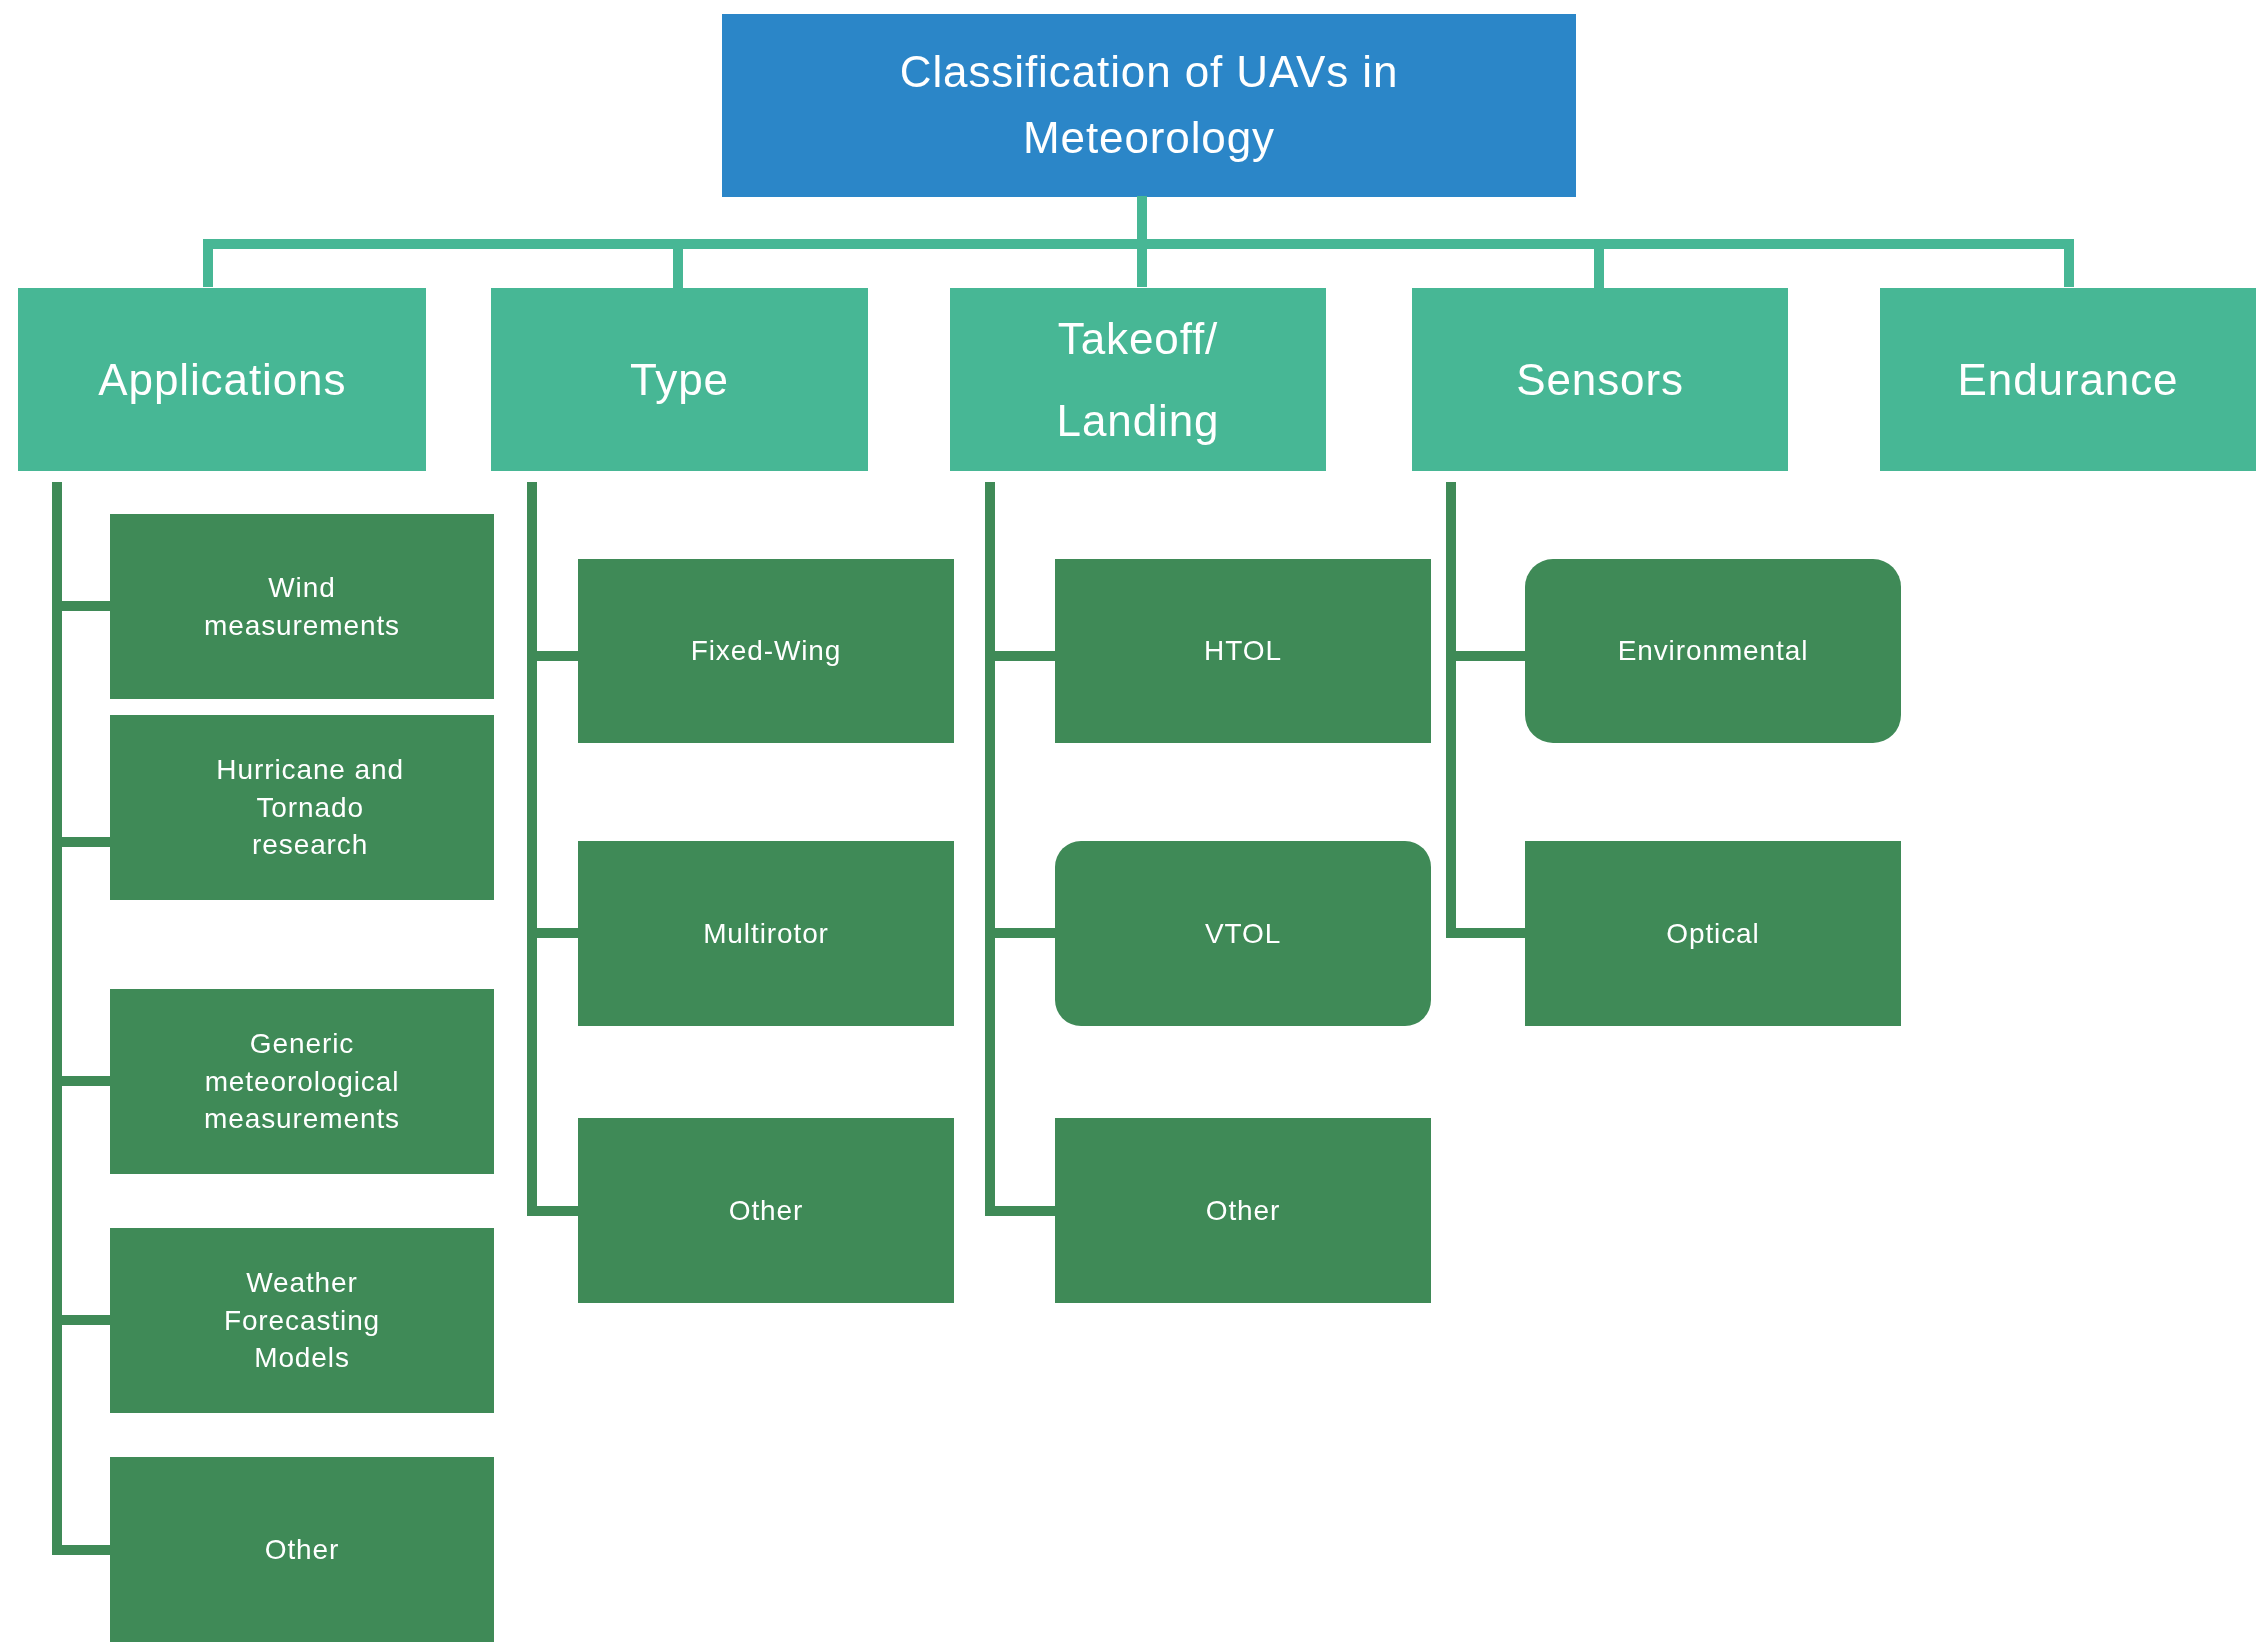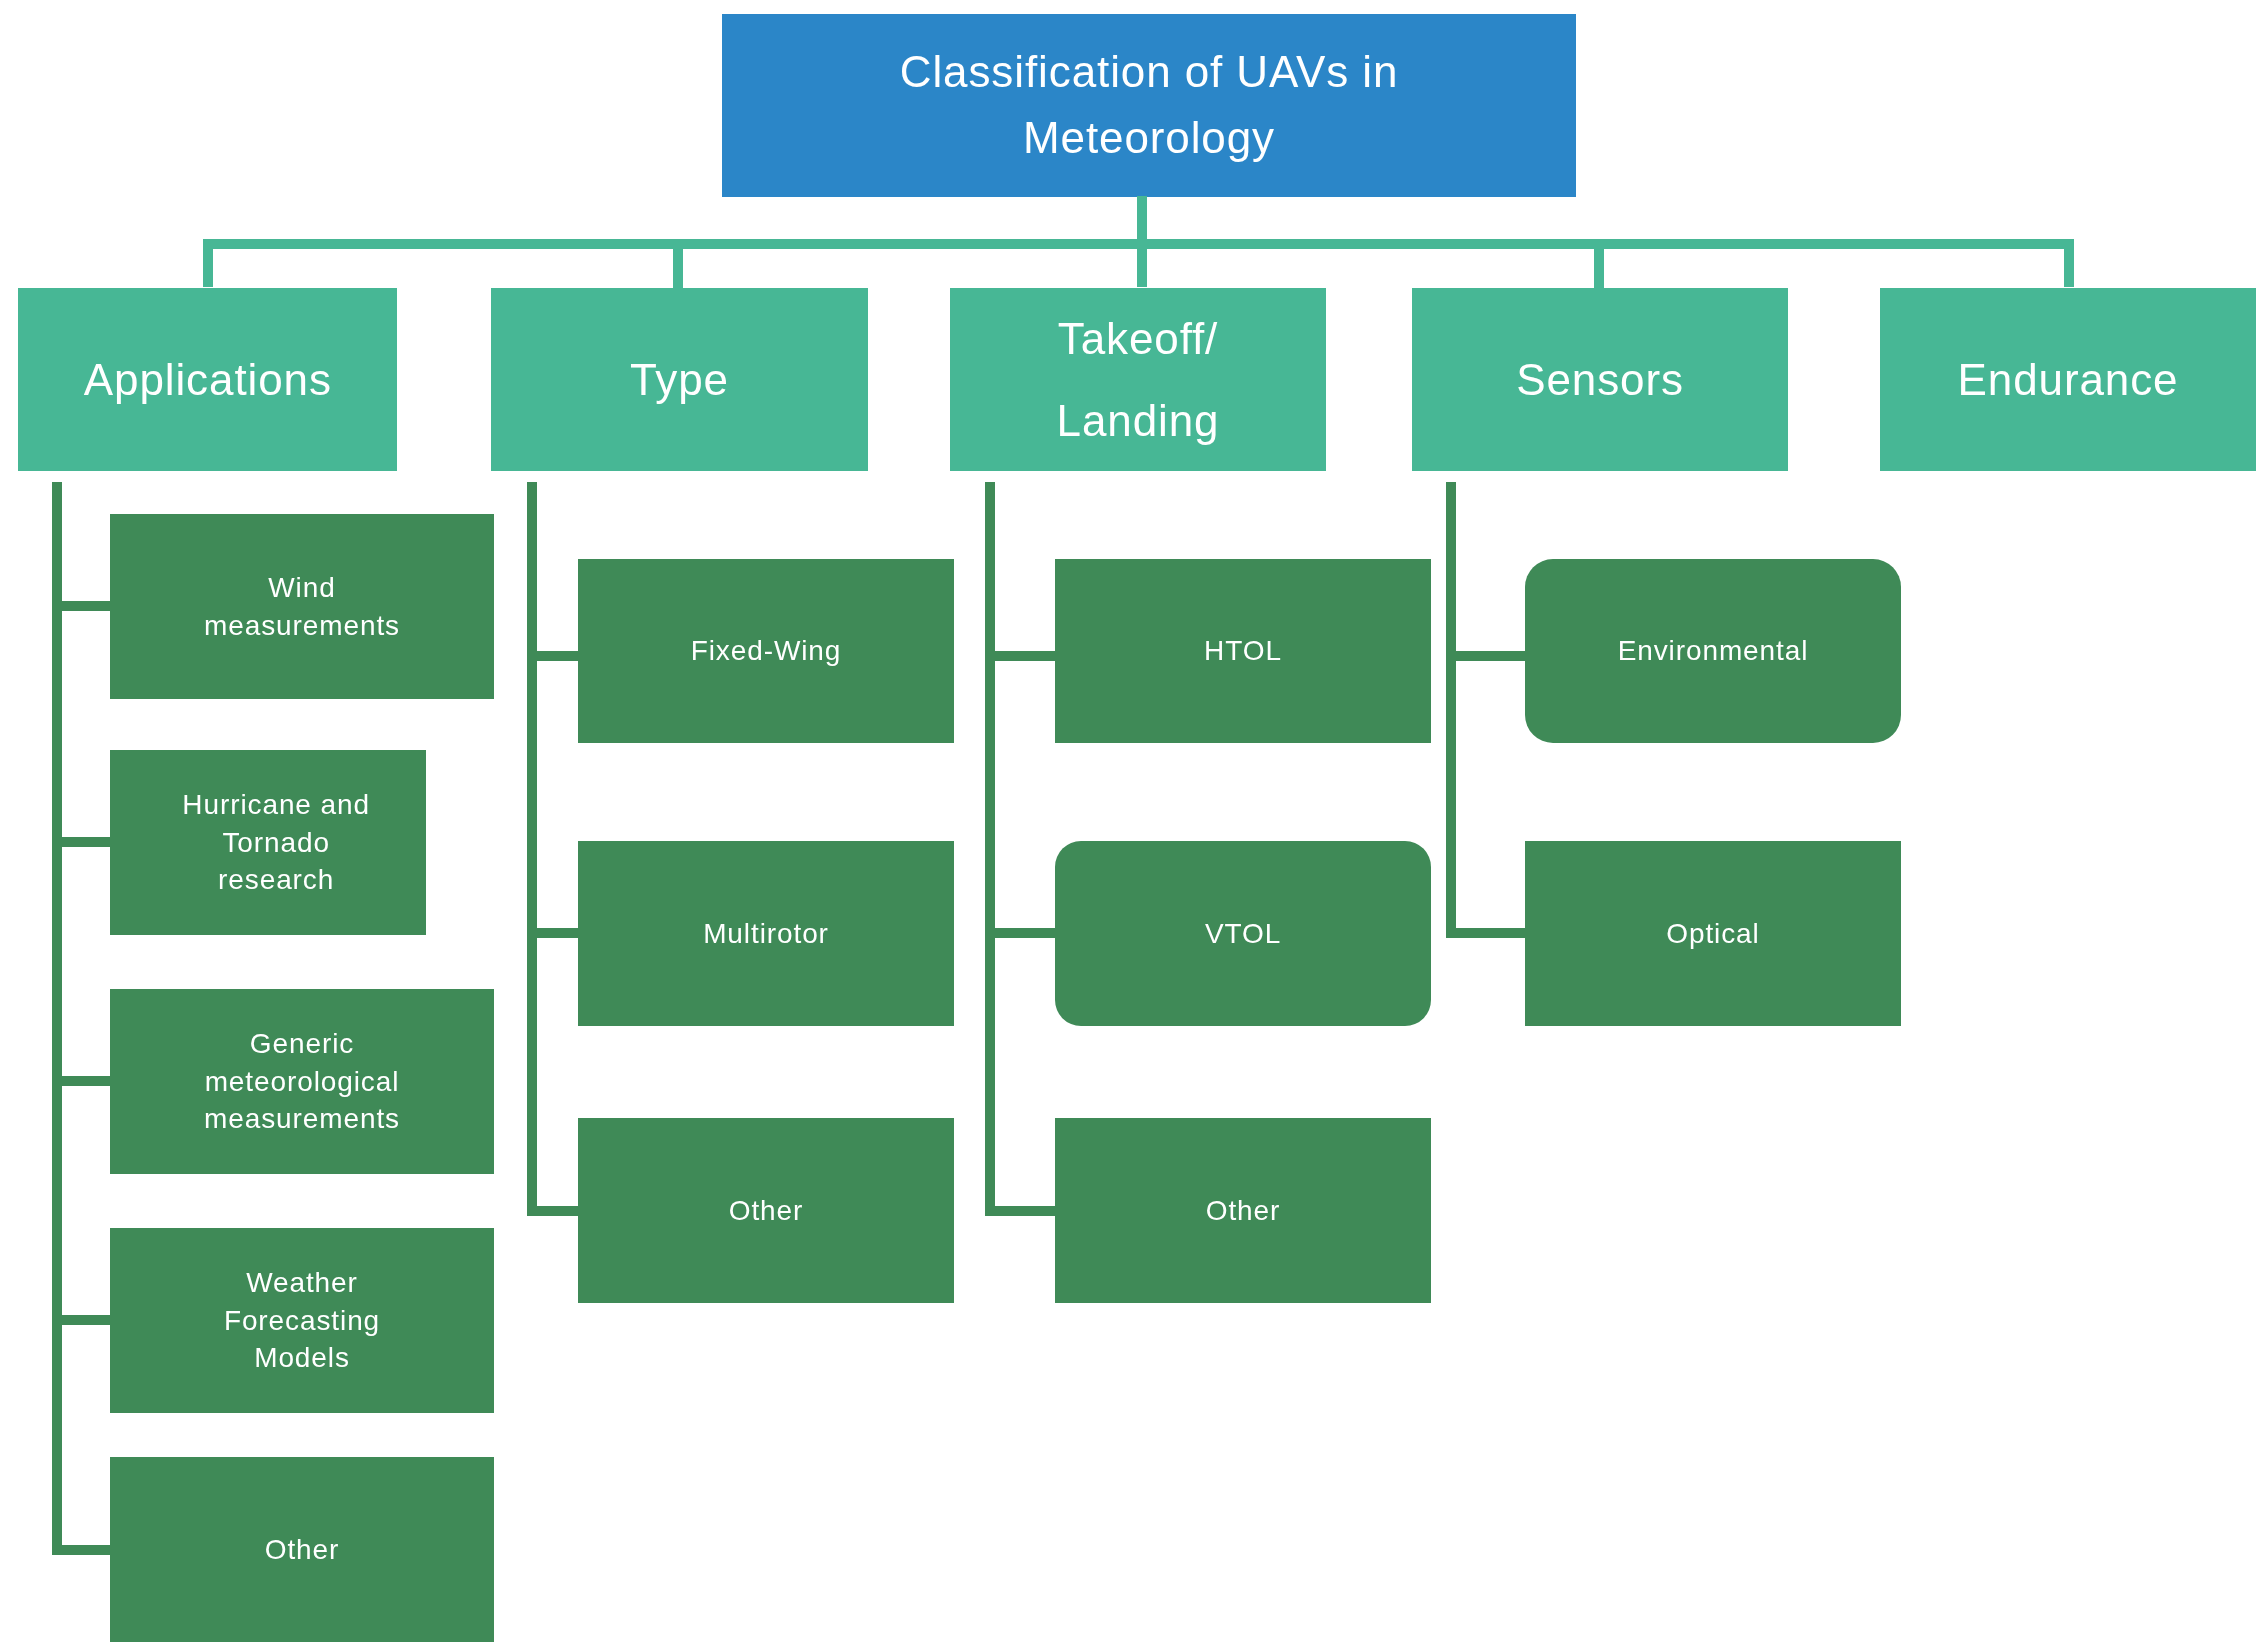--- a/index.html
+++ b/index.html
@@ -43,21 +43,21 @@
   <div class="box title-box" style="left:722px;top:13.7px;width:854px;height:183px;">Classification of UAVs in
 Meteorology</div>
 
   <div class="conn-teal" style="left:1137px;top:196px;width:10px;height:91px;"></div>
   <div class="conn-teal" style="left:203px;top:239px;width:1871px;height:10px;"></div>
   <div class="conn-teal" style="left:203px;top:239px;width:10px;height:48px;"></div>
   <div class="conn-teal" style="left:673px;top:249px;width:10px;height:39px;"></div>
   <div class="conn-teal" style="left:1594px;top:249px;width:10px;height:39px;"></div>
   <div class="conn-teal" style="left:2064px;top:239px;width:10px;height:48px;"></div>
 
-  <div class="box l1" style="left:18.3px;top:288px;width:379px;height:183px;">Applications</div>
+  <div class="box l1" style="left:18.3px;top:288px;width:408px;height:183px;">Applications</div>
   <div class="box l1" style="left:950px;top:288px;width:376px;height:183px;">Takeoff/
 Landing</div>
   <div class="box l1" style="left:491px;top:288px;width:377px;height:183px;">Type</div>
   <div class="box l1" style="left:1412px;top:288px;width:376px;height:183px;">Sensors</div>
   <div class="box l1" style="left:1880px;top:288px;width:376px;height:183px;">Endurance</div>
 
   <div class="conn-green" style="left:52px;top:482px;width:10px;height:1073px;"></div>
   <div class="conn-green" style="left:52px;top:601px;width:58px;height:10px;"></div>
   <div class="conn-green" style="left:52px;top:837px;width:58px;height:10px;"></div>
   <div class="conn-green" style="left:52px;top:1076px;width:58px;height:10px;"></div>
@@ -73,21 +73,21 @@
   <div class="conn-green" style="left:985px;top:651px;width:70px;height:10px;"></div>
   <div class="conn-green" style="left:985px;top:928px;width:70px;height:10px;"></div>
   <div class="conn-green" style="left:985px;top:1206px;width:70px;height:10px;"></div>
 
   <div class="conn-green" style="left:1446px;top:482px;width:10px;height:456px;"></div>
   <div class="conn-green" style="left:1446px;top:651px;width:79px;height:10px;"></div>
   <div class="conn-green" style="left:1446px;top:928px;width:79px;height:10px;"></div>
 
   <div class="box child" style="left:110px;top:514px;width:384px;height:185px;">Wind
 measurements</div>
-  <div class="box child" style="left:110px;top:750px;width:316px;height:185px;padding-left:20px;">Hurricane and
+  <div class="box child" style="left:110px;top:715px;width:384px;height:185px;padding-left:20px;">Hurricane and
 Tornado
 research</div>
   <div class="box child" style="left:110px;top:989px;width:384px;height:185px;">Generic
 meteorological
 measurements</div>
   <div class="box child" style="left:110px;top:1228px;width:384px;height:185px;">Weather
 Forecasting
 Models</div>
   <div class="box child" style="left:110px;top:1457px;width:384px;height:185px;">Other</div>
 

